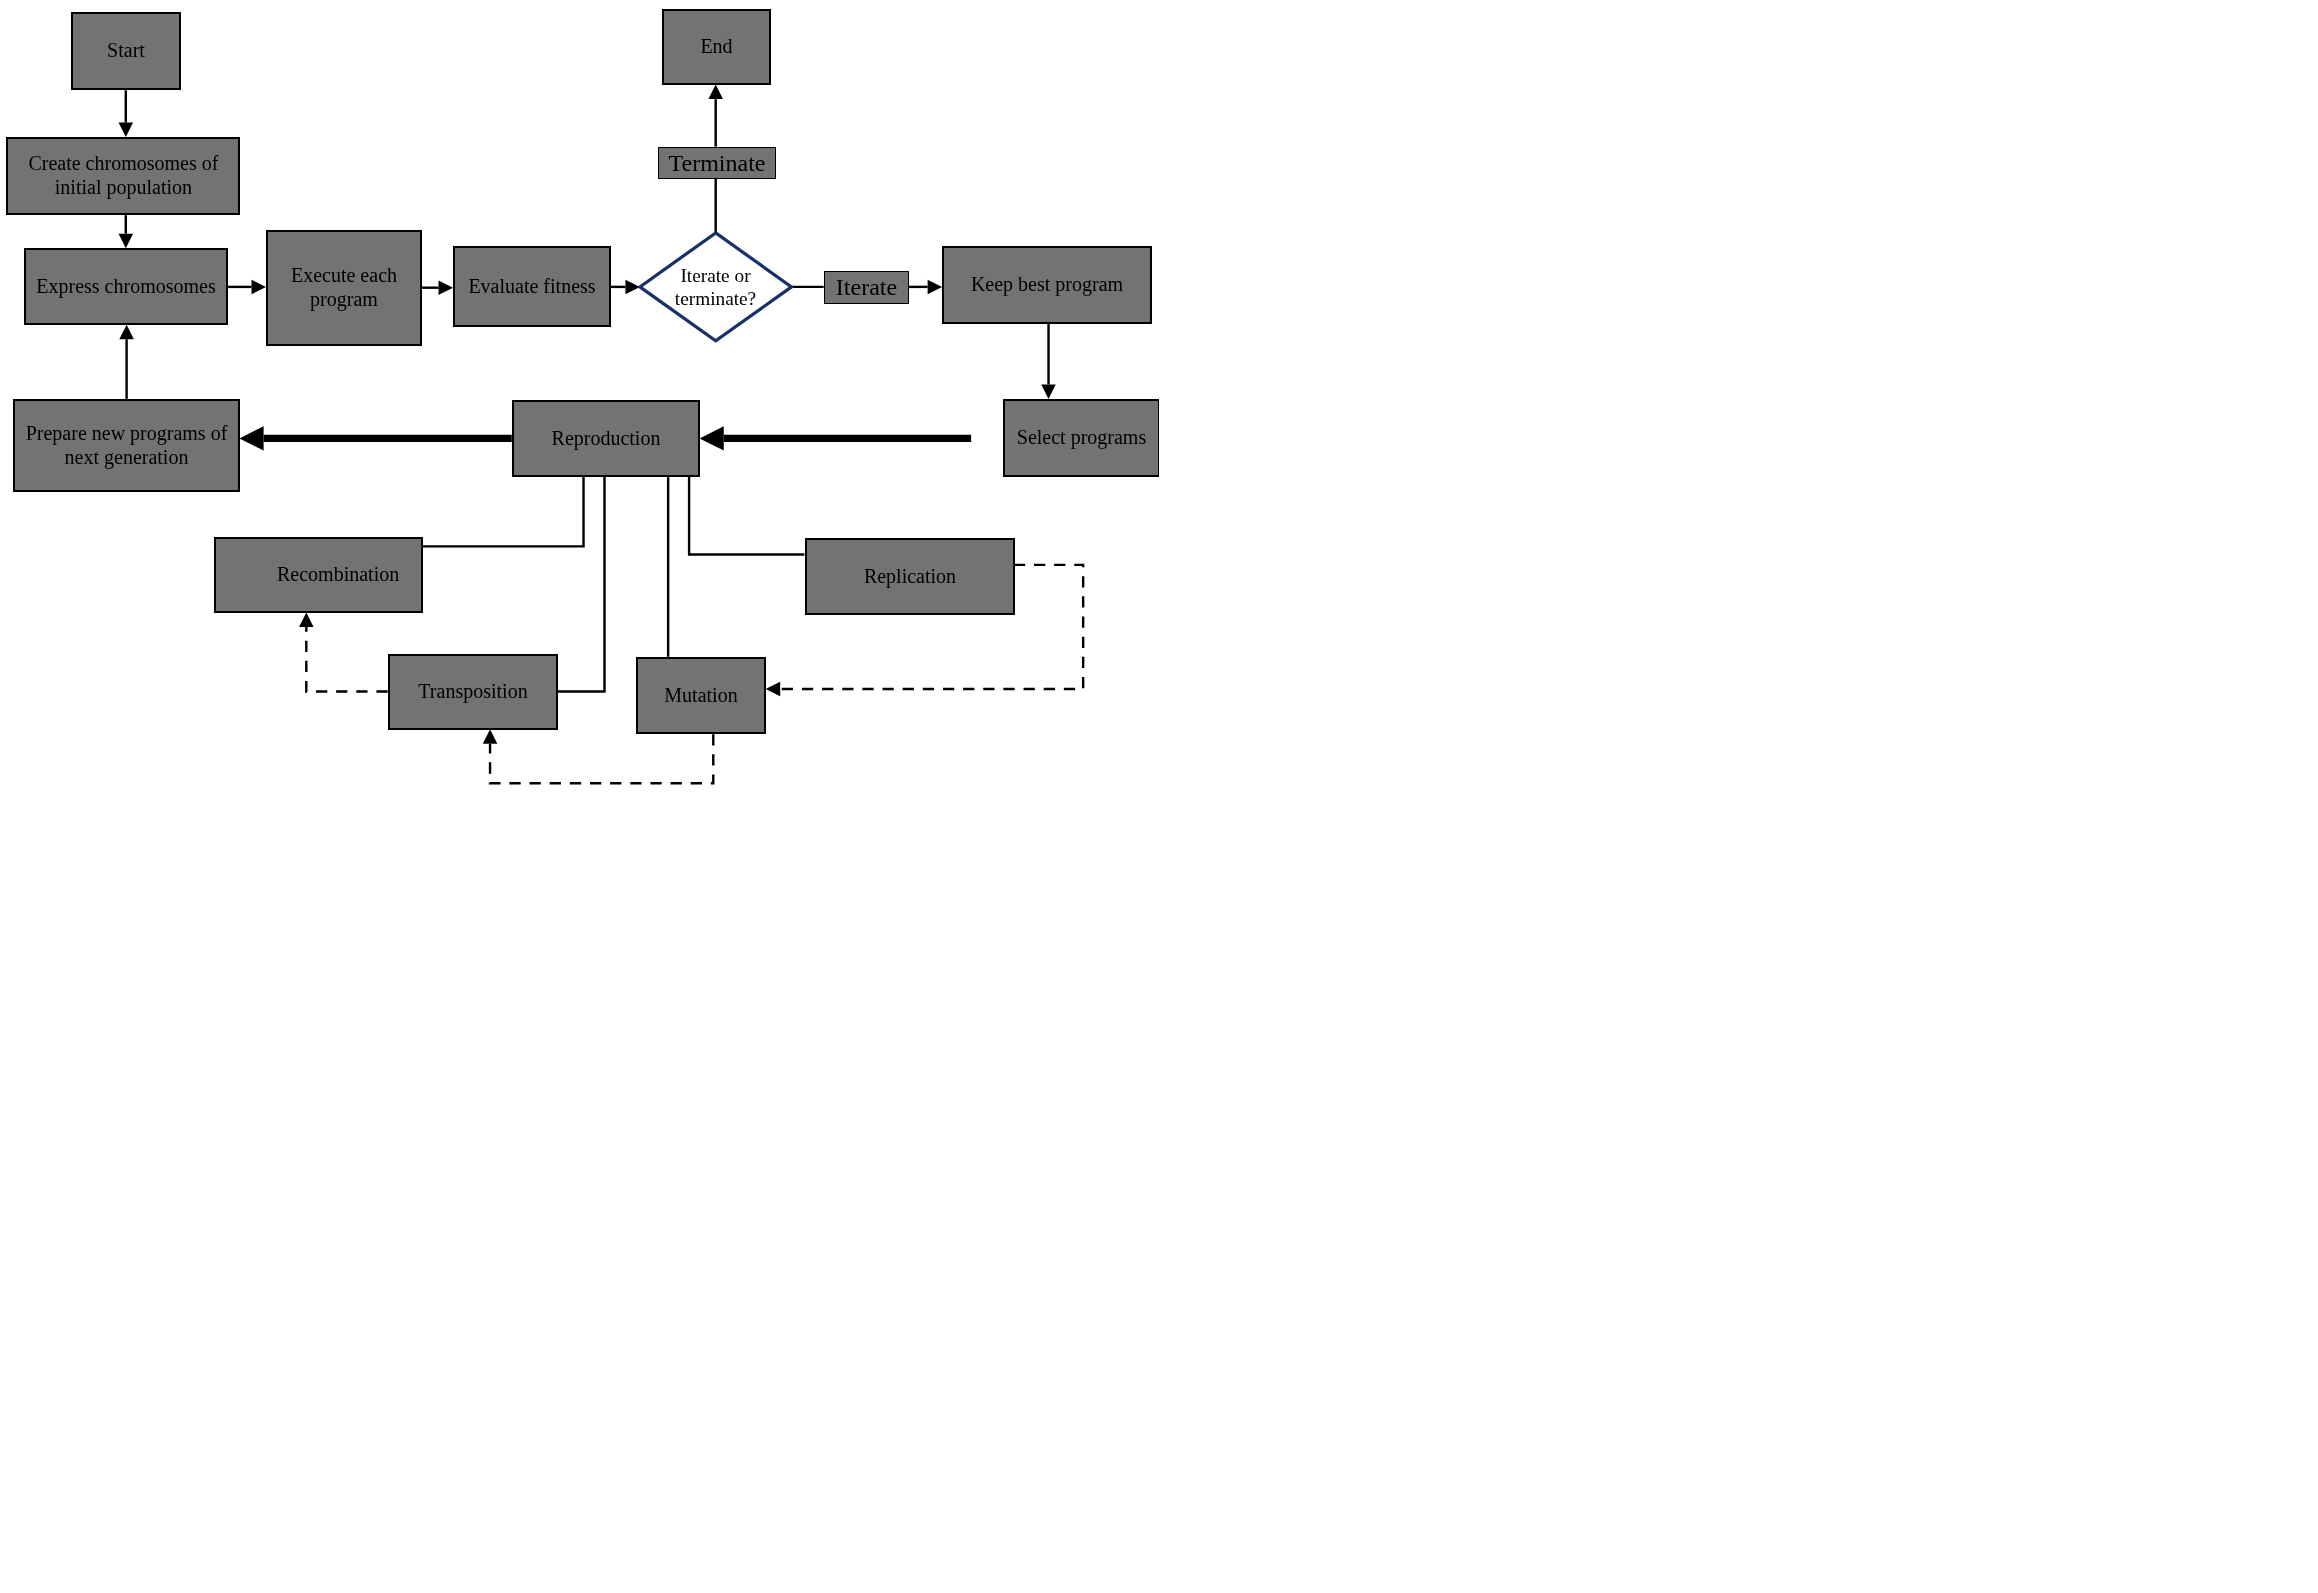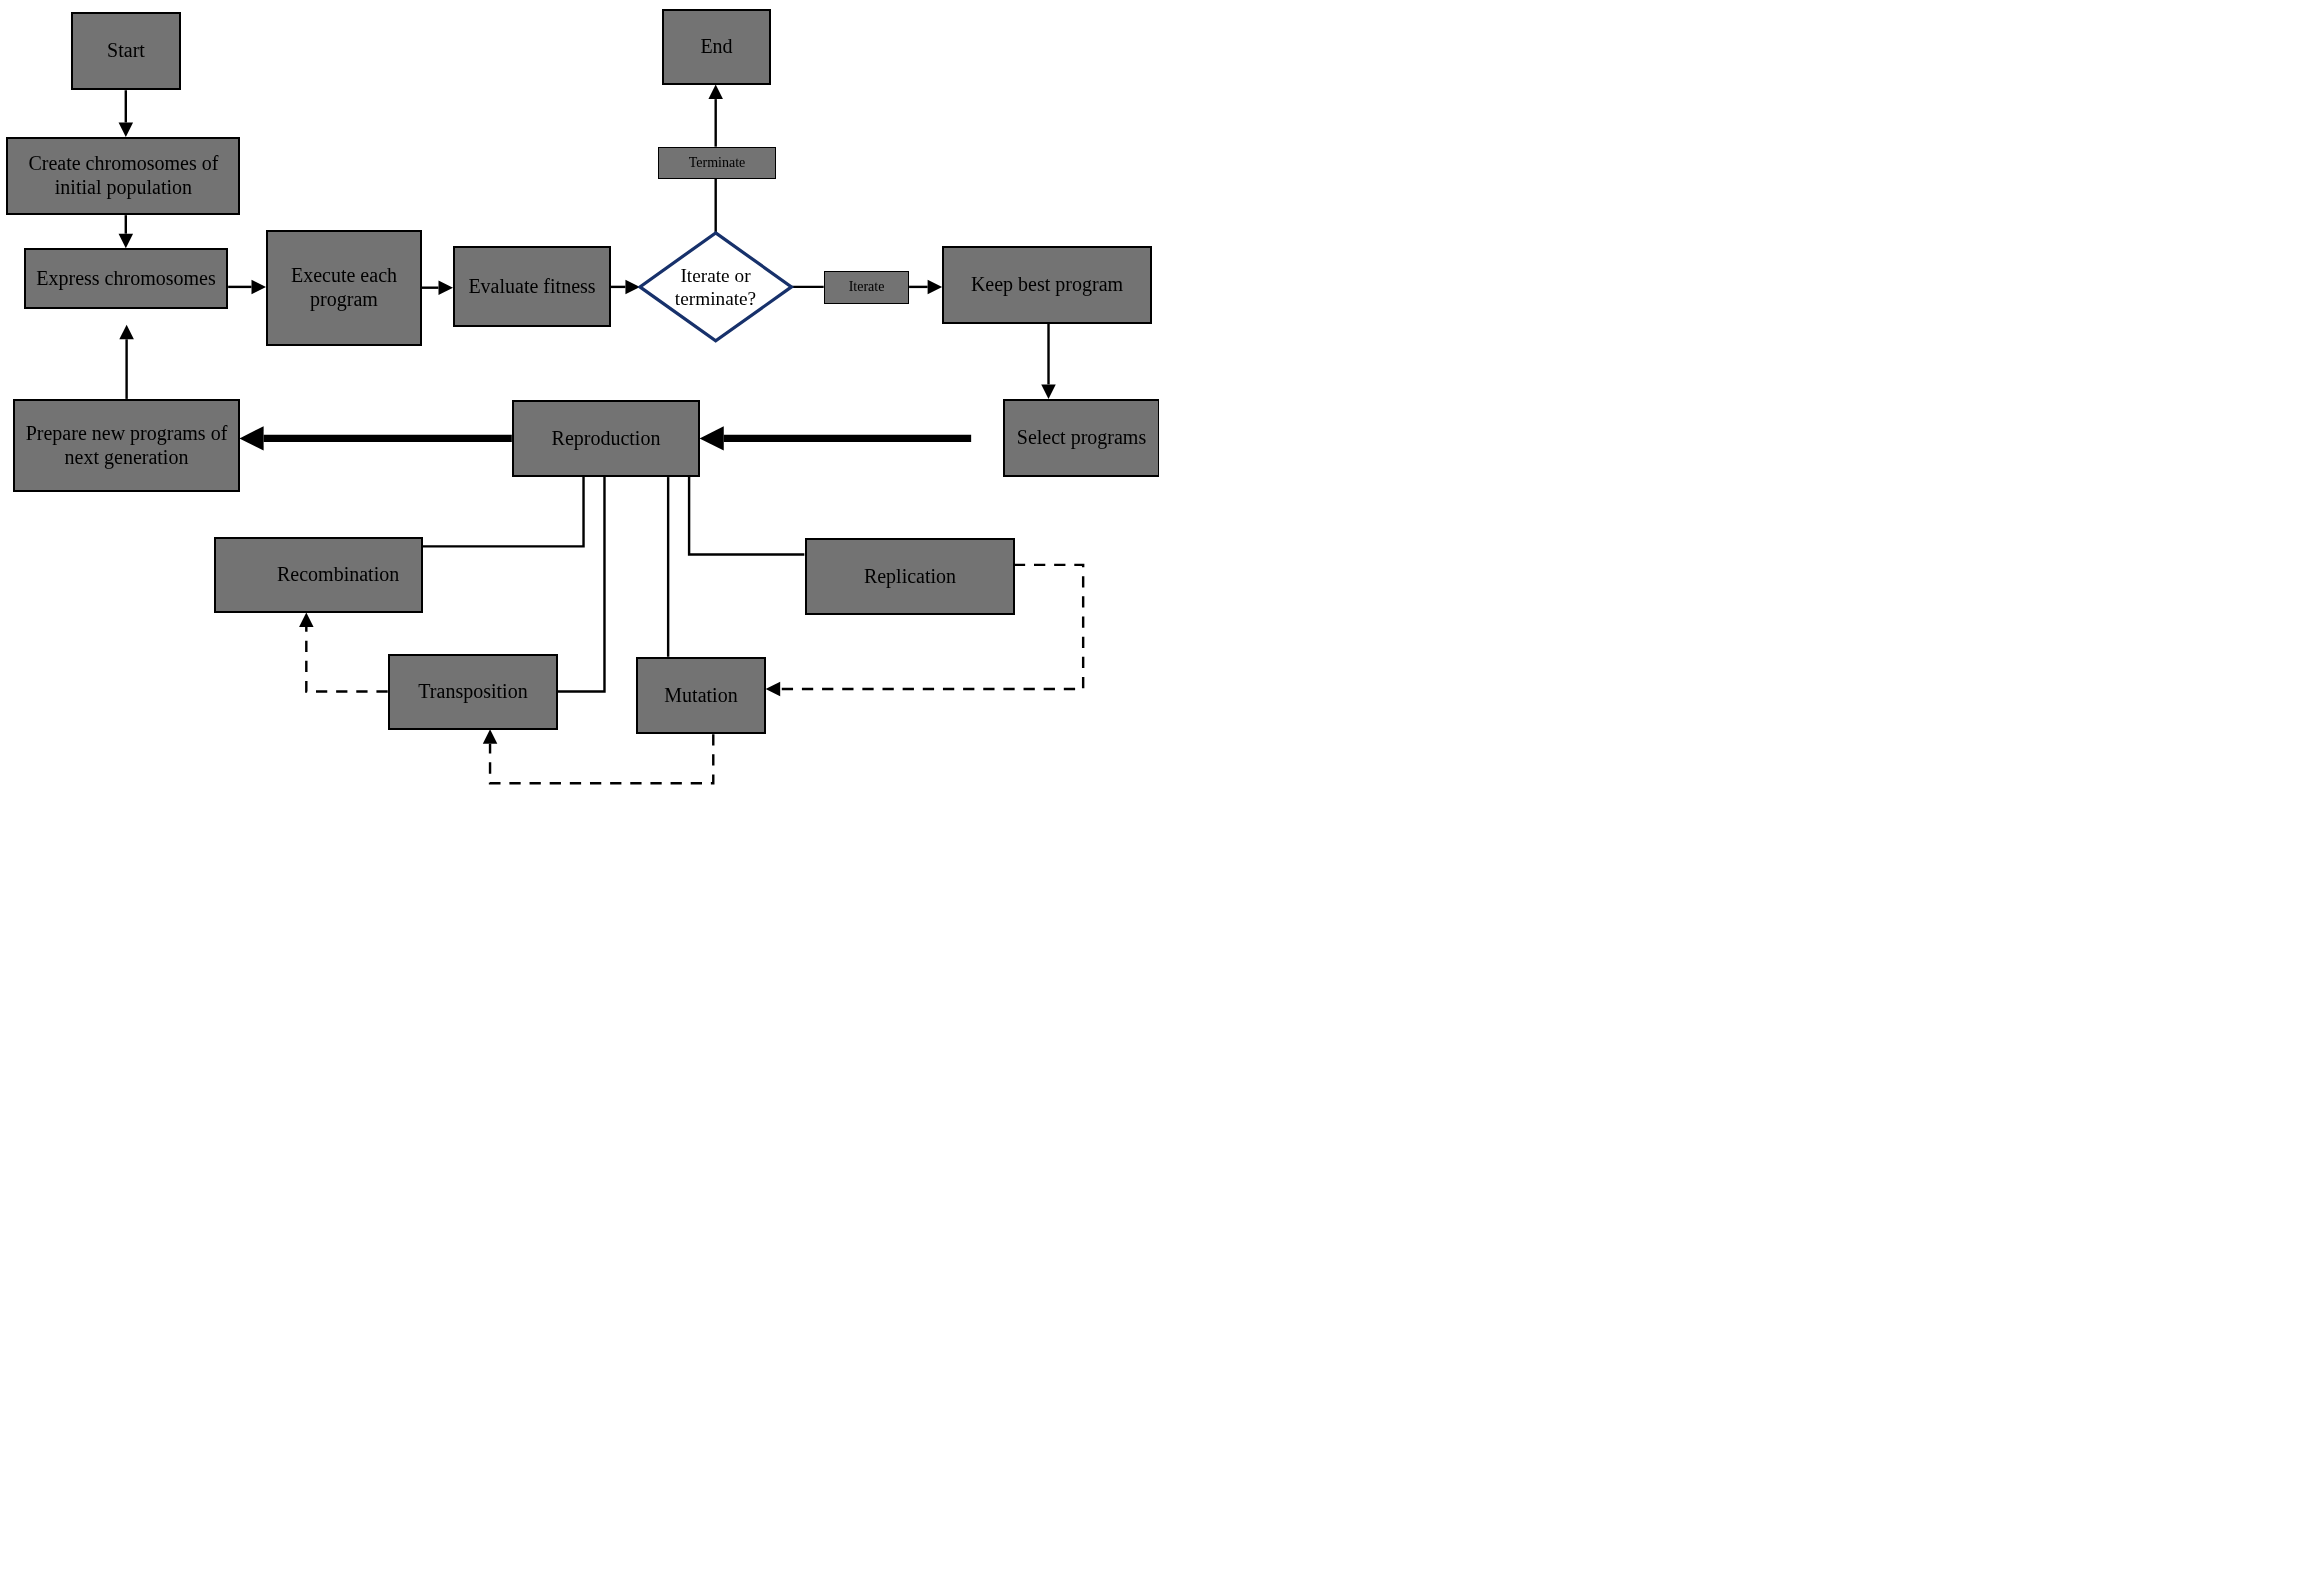--- a/index.html
+++ b/index.html
@@ -15,21 +15,21 @@
   .box{
     position:absolute;
     border:2.4px solid #000;
     background:#737373;
     display:flex;align-items:center;justify-content:center;
     text-align:center;
     font-size:20px;line-height:1.18;
     box-sizing:border-box;
     padding:1.6px 4.8px;
   }
-  .box.thin{border-width:1.6px;font-size:14px;padding:0 9px;}
+  .box.thin{border-width:1.6px;font-size:24px;padding:0 9px;}
   .diamond-label{
     position:absolute;
     display:flex;align-items:center;justify-content:center;
     text-align:center;
     font-size:19.3px;line-height:1.2;
     background:transparent;
   }
 </style>
 </head>
 <body>
@@ -140,21 +140,21 @@
   </svg>
 
   <div class="box" style="left:71px;top:12px;width:110px;height:78px;">
     <span>Start</span>
   </div>
 
   <div class="box" style="left:6.4px;top:137px;width:234px;height:78px;">
     <span>Create chromosomes of initial population</span>
   </div>
 
-  <div class="box" style="left:24px;top:248px;width:204px;height:61px;">
+  <div class="box" style="left:24px;top:248px;width:204px;height:77px;">
     <span>Express chromosomes</span>
   </div>
 
   <div class="box" style="left:266px;top:230px;width:156px;height:116px;">
     <span>Execute each program</span>
   </div>
 
   <div class="box" style="left:453px;top:246px;width:158px;height:81px;">
     <span>Evaluate fitness</span>
   </div>

